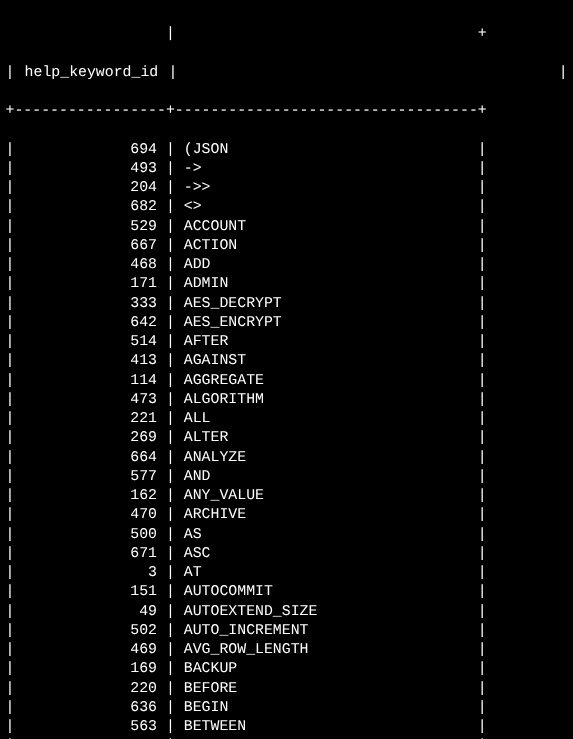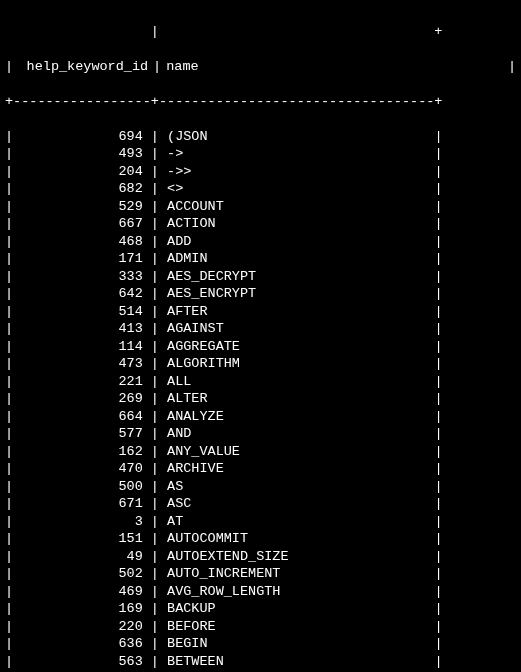--- a/index.html
+++ b/index.html
@@ -25,25 +25,25 @@
     .col-id {
       width: 130px;
       text-align: right;
       padding-right: 5px;
     }
     .col-name {
       padding-left: 5px;
       flex: 1;
     }
     .header-label {
-      text-align: right;
+      text-align: center;
       padding-left: 5px;
     }
   </style>
 </head>
 <body>
 
 <div class="table-container">
 <div>                  |                                  +</div>
-<div class="header-row"><span class="pipe">|</span><span class="col-id header-label">help_keyword_id</span><span class="pipe">|</span><span class="col-name">name</span><span class="pipe" style="margin-left:auto;">|</span></div>
+<div class="header-row"><span class="pipe">|</span><span class="col-id header-label">help_keyword_id</span><span class="pipe">|</span><span class="pipe" style="margin-left:auto;">|</span></div>
 <div>+-----------------+----------------------------------+</div>
 <div id="rows-container"><div class="data-row"><span class="pipe">|</span><span>             694 </span><span class="pipe">|</span><span> (JSON                            </span><span class="pipe">|</span></div><div class="data-row"><span class="pipe">|</span><span>             493 </span><span class="pipe">|</span><span> -&gt;                               </span><span class="pipe">|</span></div><div class="data-row"><span class="pipe">|</span><span>             204 </span><span class="pipe">|</span><span> -&gt;&gt;                              </span><span class="pipe">|</span></div><div class="data-row"><span class="pipe">|</span><span>             682 </span><span class="pipe">|</span><span> &lt;&gt;                               </span><span class="pipe">|</span></div><div class="data-row"><span class="pipe">|</span><span>             529 </span><span class="pipe">|</span><span> ACCOUNT                          </span><span class="pipe">|</span></div><div class="data-row"><span class="pipe">|</span><span>             667 </span><span class="pipe">|</span><span> ACTION                           </span><span class="pipe">|</span></div><div class="data-row"><span class="pipe">|</span><span>             468 </span><span class="pipe">|</span><span> ADD                              </span><span class="pipe">|</span></div><div class="data-row"><span class="pipe">|</span><span>             171 </span><span class="pipe">|</span><span> ADMIN                            </span><span class="pipe">|</span></div><div class="data-row"><span class="pipe">|</span><span>             333 </span><span class="pipe">|</span><span> AES_DECRYPT                      </span><span class="pipe">|</span></div><div class="data-row"><span class="pipe">|</span><span>             642 </span><span class="pipe">|</span><span> AES_ENCRYPT                      </span><span class="pipe">|</span></div><div class="data-row"><span class="pipe">|</span><span>             514 </span><span class="pipe">|</span><span> AFTER                            </span><span class="pipe">|</span></div><div class="data-row"><span class="pipe">|</span><span>             413 </span><span class="pipe">|</span><span> AGAINST                          </span><span class="pipe">|</span></div><div class="data-row"><span class="pipe">|</span><span>             114 </span><span class="pipe">|</span><span> AGGREGATE                        </span><span class="pipe">|</span></div><div class="data-row"><span class="pipe">|</span><span>             473 </span><span class="pipe">|</span><span> ALGORITHM                        </span><span class="pipe">|</span></div><div class="data-row"><span class="pipe">|</span><span>             221 </span><span class="pipe">|</span><span> ALL                              </span><span class="pipe">|</span></div><div class="data-row"><span class="pipe">|</span><span>             269 </span><span class="pipe">|</span><span> ALTER                            </span><span class="pipe">|</span></div><div class="data-row"><span class="pipe">|</span><span>             664 </span><span class="pipe">|</span><span> ANALYZE                          </span><span class="pipe">|</span></div><div class="data-row"><span class="pipe">|</span><span>             577 </span><span class="pipe">|</span><span> AND                              </span><span class="pipe">|</span></div><div class="data-row"><span class="pipe">|</span><span>             162 </span><span class="pipe">|</span><span> ANY_VALUE                        </span><span class="pipe">|</span></div><div class="data-row"><span class="pipe">|</span><span>             470 </span><span class="pipe">|</span><span> ARCHIVE                          </span><span class="pipe">|</span></div><div class="data-row"><span class="pipe">|</span><span>             500 </span><span class="pipe">|</span><span> AS                               </span><span class="pipe">|</span></div><div class="data-row"><span class="pipe">|</span><span>             671 </span><span class="pipe">|</span><span> ASC                              </span><span class="pipe">|</span></div><div class="data-row"><span class="pipe">|</span><span>               3 </span><span class="pipe">|</span><span> AT                               </span><span class="pipe">|</span></div><div class="data-row"><span class="pipe">|</span><span>             151 </span><span class="pipe">|</span><span> AUTOCOMMIT                       </span><span class="pipe">|</span></div><div class="data-row"><span class="pipe">|</span><span>              49 </span><span class="pipe">|</span><span> AUTOEXTEND_SIZE                  </span><span class="pipe">|</span></div><div class="data-row"><span class="pipe">|</span><span>             502 </span><span class="pipe">|</span><span> AUTO_INCREMENT                   </span><span class="pipe">|</span></div><div class="data-row"><span class="pipe">|</span><span>             469 </span><span class="pipe">|</span><span> AVG_ROW_LENGTH                   </span><span class="pipe">|</span></div><div class="data-row"><span class="pipe">|</span><span>             169 </span><span class="pipe">|</span><span> BACKUP                           </span><span class="pipe">|</span></div><div class="data-row"><span class="pipe">|</span><span>             220 </span><span class="pipe">|</span><span> BEFORE                           </span><span class="pipe">|</span></div><div class="data-row"><span class="pipe">|</span><span>             636 </span><span class="pipe">|</span><span> BEGIN                            </span><span class="pipe">|</span></div><div class="data-row"><span class="pipe">|</span><span>             563 </span><span class="pipe">|</span><span> BETWEEN                          </span><span class="pipe">|</span></div><div class="data-row"><span class="pipe">|</span><span>             433 </span><span class="pipe">|</span><span> BIGINT                           </span><span class="pipe">|</span></div></div>
 </div>
 
 </body></html>

